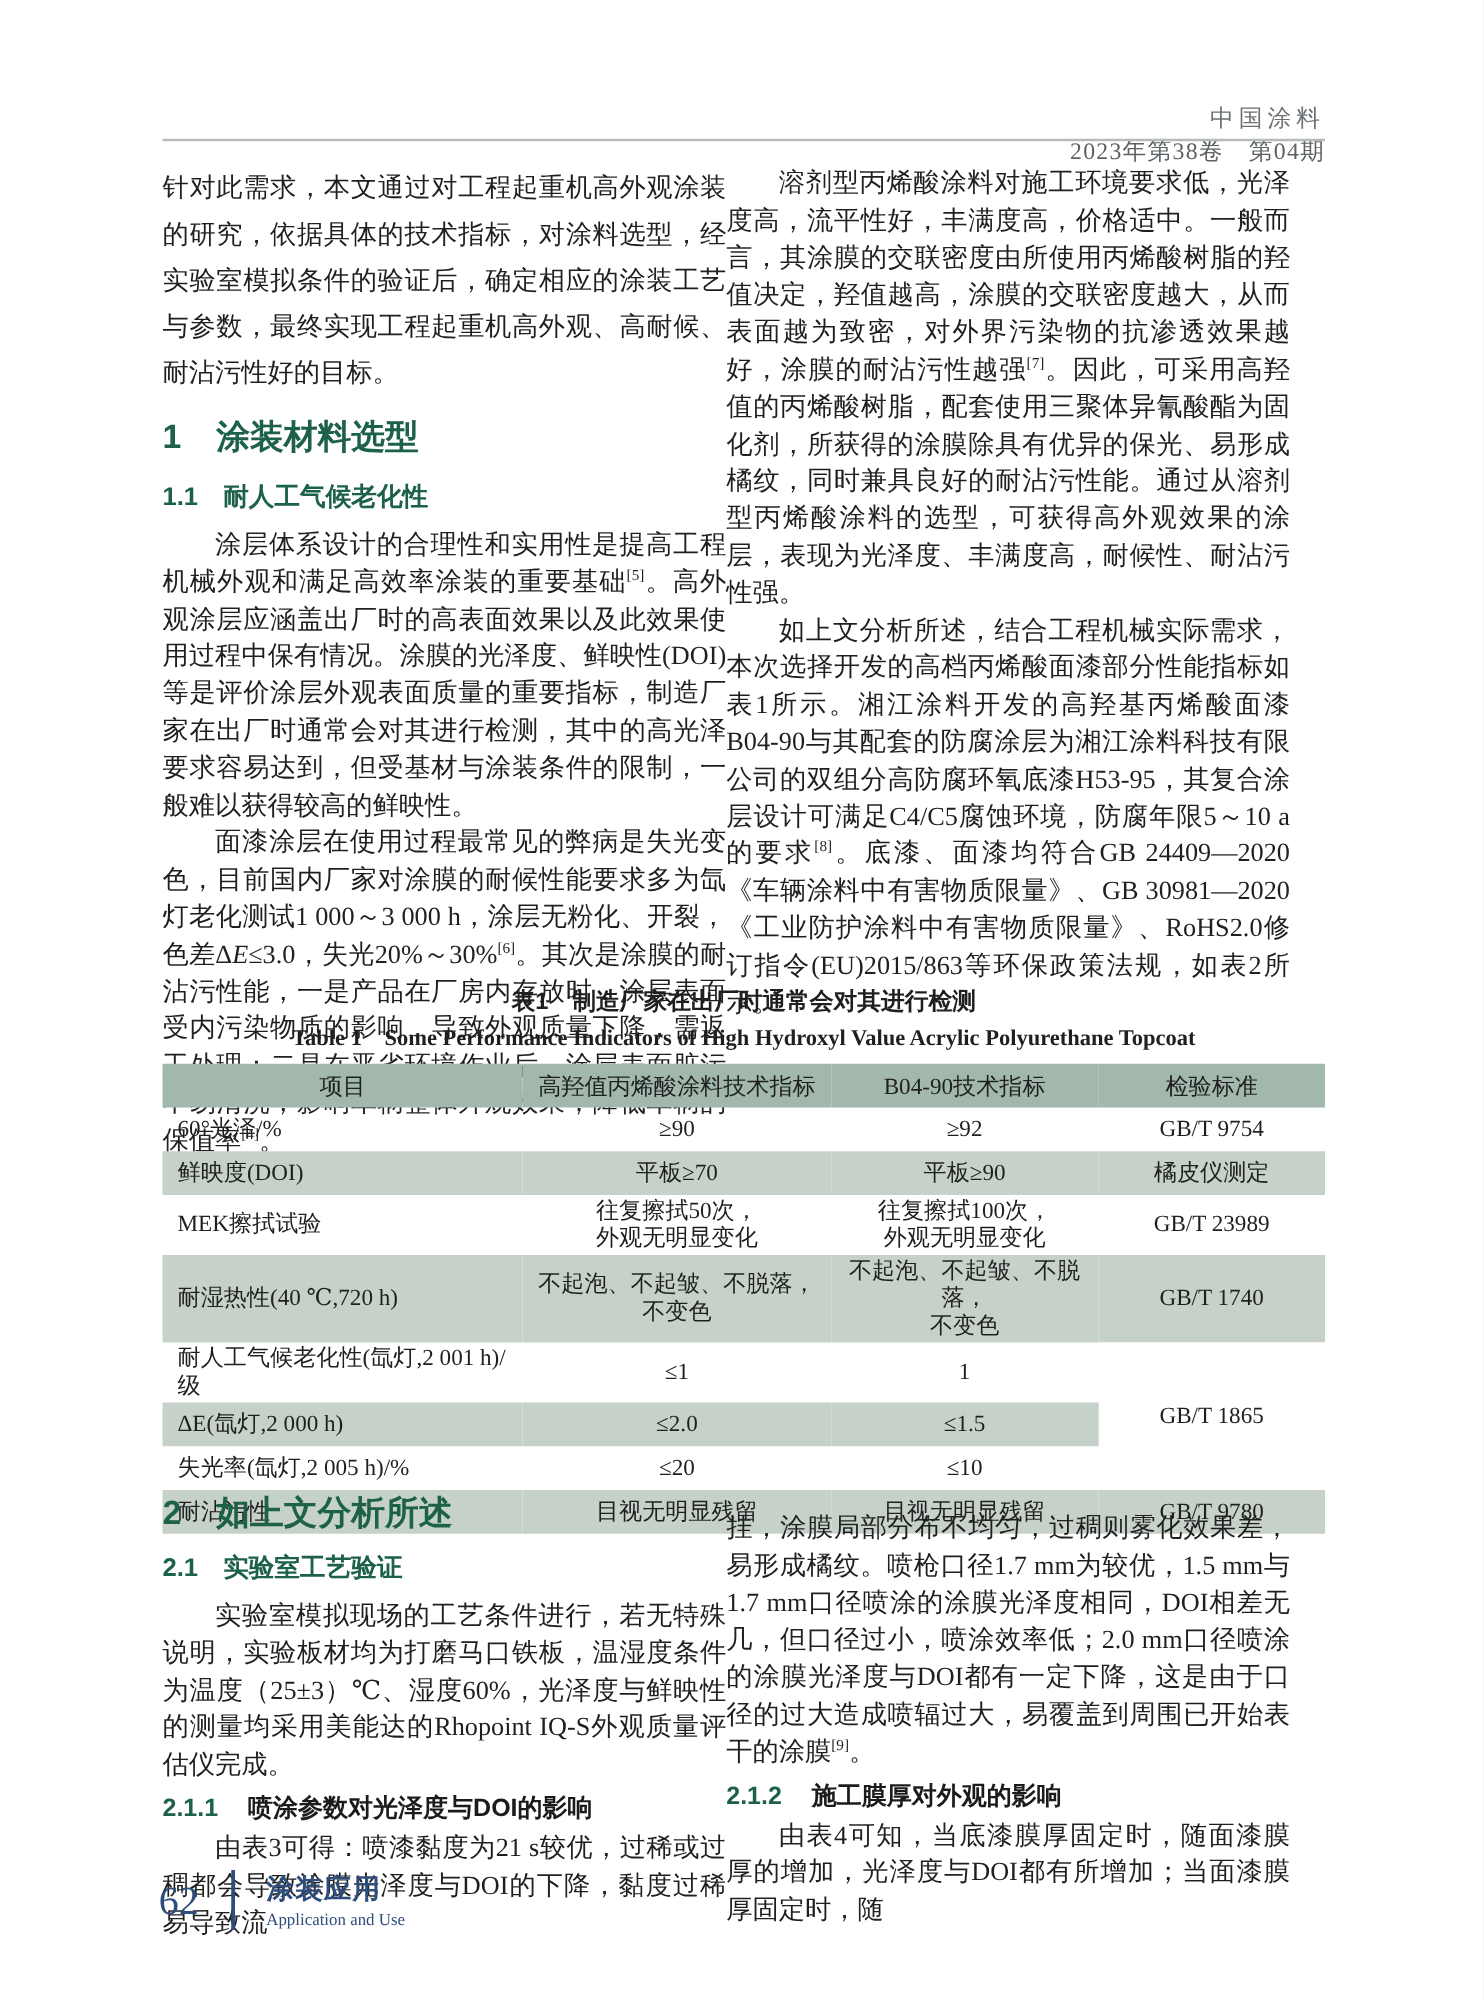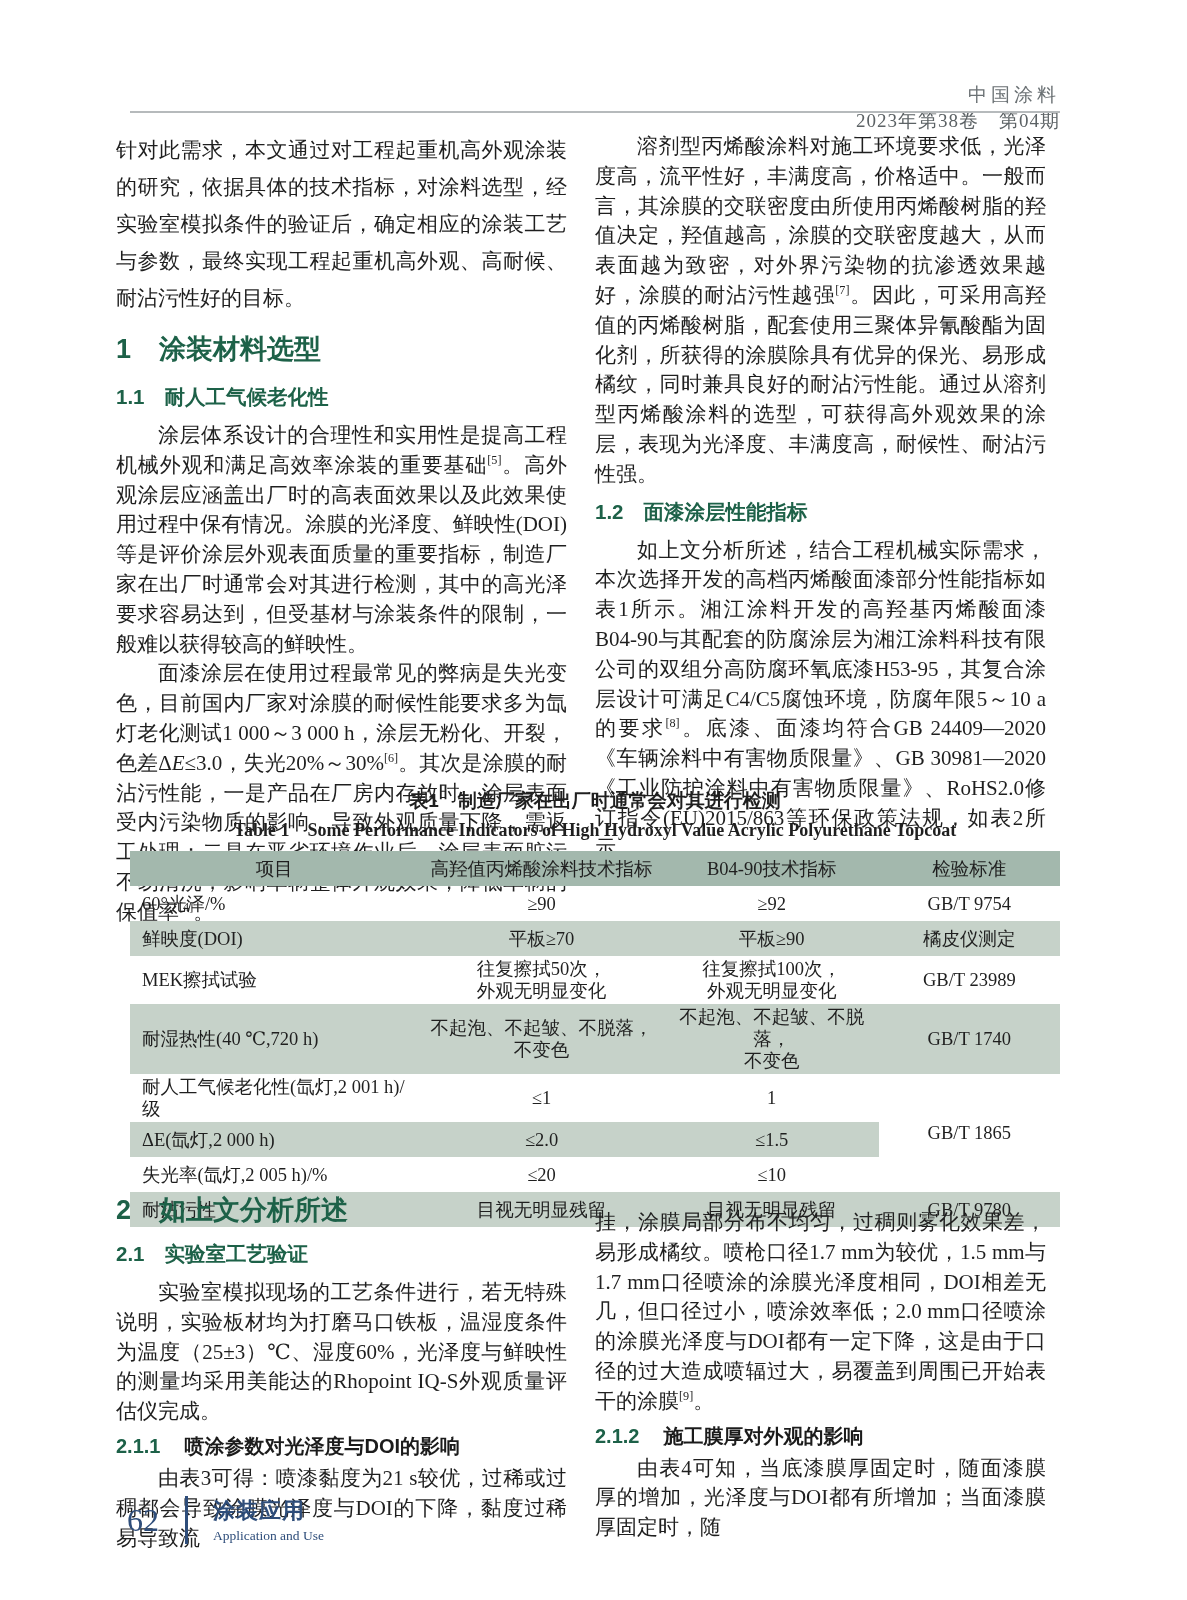--- a/index.html
+++ b/index.html
@@ -16,21 +16,21 @@
     font-size:19px;
     flex-direction:column;
   }
   .journal{color:var(--header-gray,#6b7174);letter-spacing:4px;}
   .issue{color:#5c6265;letter-spacing:1px;}
   .header-rule{
     position:absolute;top:111px;left:130px;width:930px;height:0;
     border-top:2px solid var(--rule-gray,#b6babc);
   }
   
-  .cols{position:absolute;left:116px;width:930px;display:flex;justify-content:space-between;}
+  .cols{position:absolute;left:130px;width:930px;display:flex;}
   .top-cols{top:132px;}
   .bottom-cols{top:1192px;}
   .col{width:451px;}
   .col-offset{padding-top:16px;}
   p.body{
     margin:0;font-size:21px;line-height:29.8px;text-align:justify;
     font-family:"Liberation Serif","DejaVu Serif",serif;
   }
   p.loose{line-height:37px;margin-bottom:10px;}
   p.indent{text-indent:2em;}
@@ -107,21 +107,20 @@
   <div class="cols top-cols">
     <div class="col">
       <p class="body loose"><span>针对此需求，本文通过对工程起重机高外观涂装的研究，依据具体的技术指标，对涂料选型，经实验室模拟条件的验证后，确定相应的涂装工艺与参数，最终实现工程起重机高外观、高耐候、耐沾污性好的目标。</span></p>
       <h2 class="h1"><span class="hnum">1</span><span class="htitle">涂装材料选型</span></h2>
       <h3 class="h2"><span class="hnum">1.1</span><span class="htitle">耐人工气候老化性</span></h3>
       <p class="body indent"><span>涂层体系设计的合理性和实用性是提高工程机械外观和满足高效率涂装的重要基础</span><sup>[5]</sup><span>。高外观涂层应涵盖出厂时的高表面效果以及此效果使用过程中保有情况。涂膜的光泽度、鲜映性(DOI)等是评价涂层外观表面质量的重要指标，制造厂家在出厂时通常会对其进行检测，其中的高光泽要求容易达到，但受基材与涂装条件的限制，一般难以获得较高的鲜映性。</span></p>
       <p class="body indent"><span>面漆涂层在使用过程最常见的弊病是失光变色，目前国内厂家对涂膜的耐候性能要求多为氙灯老化测试1 000～3 000 h，涂层无粉化、开裂，色差Δ</span><i>E</i><span>≤3.0，失光20%～30%</span><sup>[6]</sup><span>。其次是涂膜的耐沾污性能，一是产品在厂房内存放时，涂层表面受内污染物质的影响，导致外观质量下降，需返工处理；二是在恶劣环境作业后，涂层表面脏污不易清洗，影响车辆整体外观效果，降低车辆的保值率</span><sup>[4]</sup><span>。</span></p>
     </div>
     <div class="col">
       <p class="body indent"><span>溶剂型丙烯酸涂料对施工环境要求低，光泽度高，流平性好，丰满度高，价格适中。一般而言，其涂膜的交联密度由所使用丙烯酸树脂的羟值决定，羟值越高，涂膜的交联密度越大，从而表面越为致密，对外界污染物的抗渗透效果越好，涂膜的耐沾污性越强</span><sup>[7]</sup><span>。因此，可采用高羟值的丙烯酸树脂，配套使用三聚体异氰酸酯为固化剂，所获得的涂膜除具有优异的保光、易形成橘纹，同时兼具良好的耐沾污性能。通过从溶剂型丙烯酸涂料的选型，可获得高外观效果的涂层，表现为光泽度、丰满度高，耐候性、耐沾污性强。</span></p>
-      <h3 class="h2"><span class="hnum">1.2</span><span class="htitle">面漆涂层性能指标</span></h3>
       <p class="body indent"><span>如上文分析所述，结合工程机械实际需求，本次选择开发的高档丙烯酸面漆部分性能指标如表1所示。湘江涂料开发的高羟基丙烯酸面漆B04-90与其配套的防腐涂层为湘江涂料科技有限公司的双组分高防腐环氧底漆H53-95，其复合涂层设计可满足C4/C5腐蚀环境，防腐年限5～10 a的要求</span><sup>[8]</sup><span>。底漆、面漆均符合GB 24409—2020《车辆涂料中有害物质限量》、GB 30981—2020《工业防护涂料中有害物质限量》、RoHS2.0修订指令(EU)2015/863等环保政策法规，如表2所示。</span></p>
     </div>
   </div>
 
   <section class="table-block">
     <div class="tcap-cn">表1　制造厂家在出厂时通常会对其进行检测</div>
     <div class="tcap-en">Table 1　Some Performance Indicators of High Hydroxyl Value Acrylic Polyurethane Topcoat</div>
     <table class="t1">
       <colgroup>
         <col style="width:31%">

